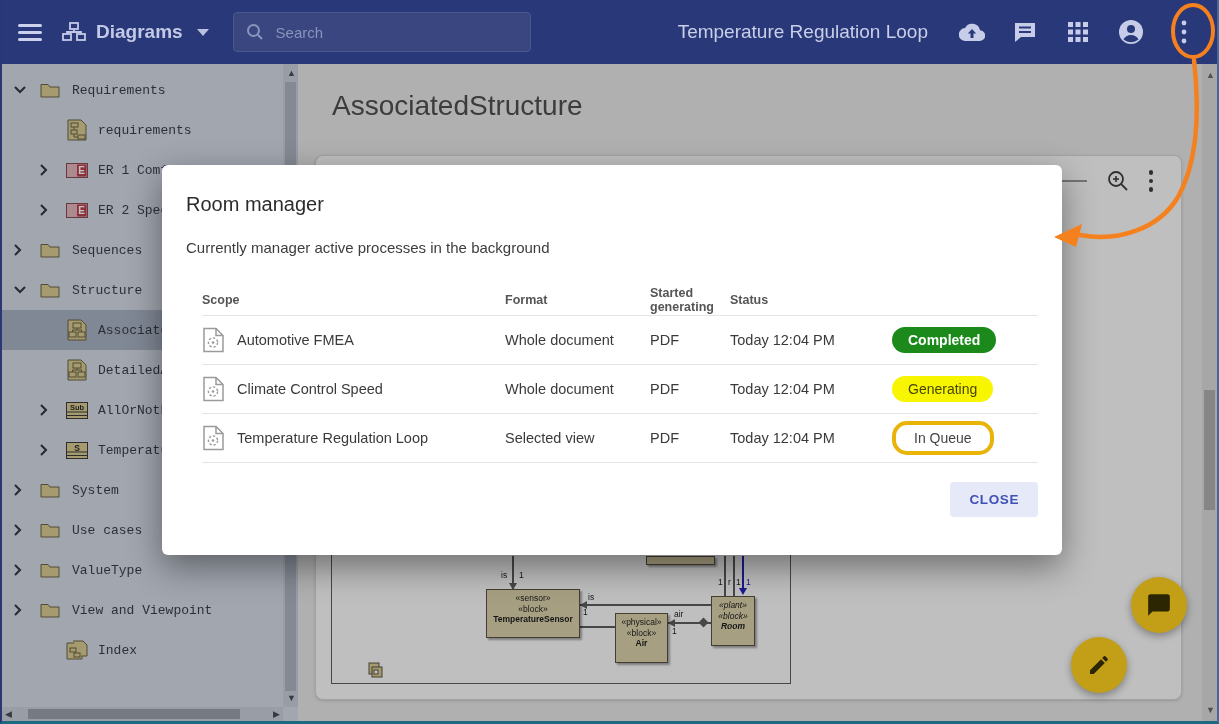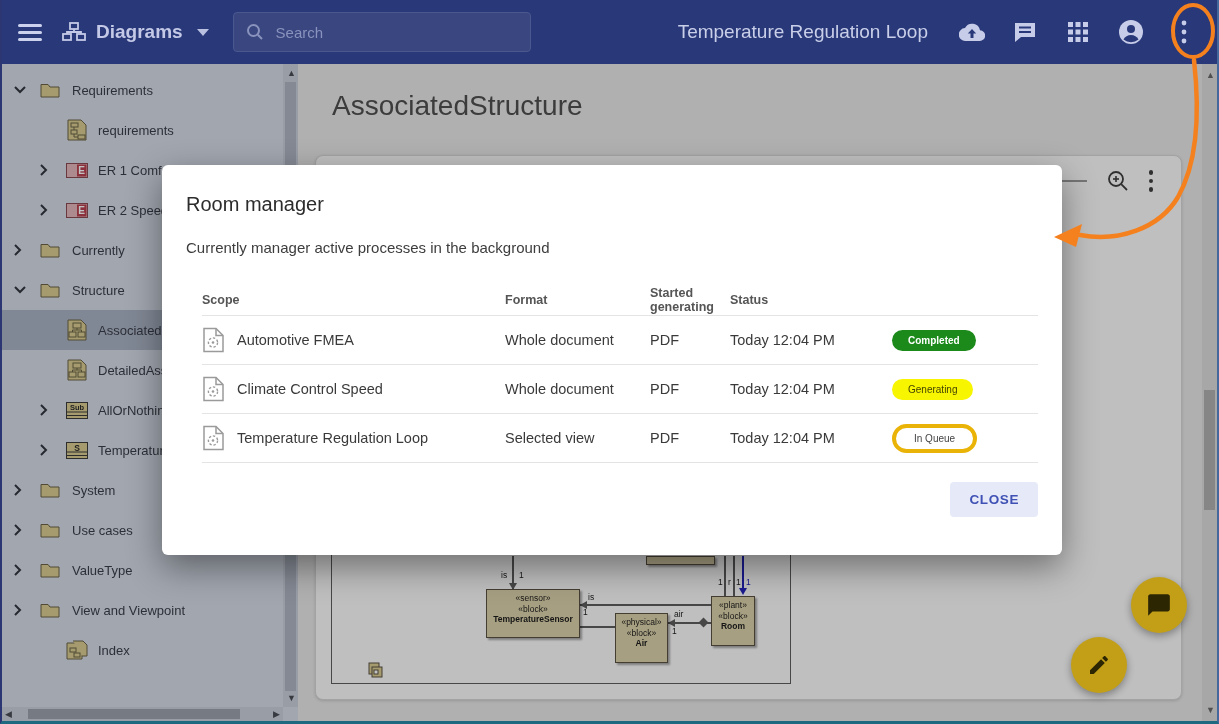--- a/index.html
+++ b/index.html
@@ -28,21 +28,21 @@
 
   
   .sidebar{ position:absolute; left:0; top:64px; bottom:0; width:296px; background:#d4dae6; z-index:1;}
   .tree{ position:absolute; left:0; top:6px; right:15px; }
   .trow{ display:flex; align-items:center; height:40px; font-size:13px; color:#3b3f4a; white-space:nowrap; cursor:pointer;}
   .trow.lvl1{ padding-left:12px; }
   .trow.lvl2{ padding-left:38px; }
   .trow.selected{ background:#aab3c4; }
   .chev{ width:26px; display:flex; align-items:center; }
   .ticon{ width:24px; display:flex; align-items:center; margin-right:8px;}
-  .tlabel{ overflow:hidden; }
+  .tlabel{ overflow:hidden;font-family:Liberation Mono, monospace; }
   
   .v-sb{ position:absolute; right:0; top:0; bottom:14px; width:15px; background:#c9cfdb;}
   .v-sb .thumb{ position:absolute; left:2px; right:2px; top:18px; bottom:16px; background:#aeb5c2;}
   .h-sb{ position:absolute; left:0; right:15px; bottom:0; height:14px; background:#c9cfdb;}
   .h-sb .thumb{ position:absolute; top:2px; bottom:2px; left:26px; width:212px; background:#9ba1ad;}
   .sb-arrow{ position:absolute; font-size:9px; color:#4a4d55; line-height:14px; }
 
   
   .main{ position:absolute; left:296px; top:64px; right:0; bottom:0; background:#e8e8e8;}
   .page-heading{ position:absolute; left:34px; top:26px; font-size:28px; color:#4f4f4f;}
@@ -81,21 +81,21 @@
   .scrim{ position:absolute; left:0; top:64px; right:0; bottom:0; background:rgba(0,0,0,0.24); z-index:20;}
   .modal{ position:absolute; left:160px; top:165px; width:900px; height:390px; background:#ffffff;
           border-radius:6px; box-shadow:0 12px 34px rgba(0,0,0,0.42); z-index:30; padding:28px 24px 20px 24px;}
   .modal-title{ font-size:20px; font-weight:500; color:#2c2c2c;}
   .modal-sub{ font-size:15px; color:#3d3d3d; margin-top:23px;}
   .ttable{ margin-top:28px; padding-left:16px;}
   .thead,.trow-m{ display:grid; grid-template-columns:303px 145px 80px 162px auto; align-items:center;}
   .thead{ height:32px; font-size:12.5px; font-weight:bold; color:#555; border-bottom:1px solid #e4e4e4;}
   .trow-m{ height:49px; border-bottom:1px solid #e4e4e4; font-size:14.5px; color:#3a3a3a;}
   .doc-cell{ display:flex; align-items:center; gap:12px;}
-  .badge{ display:inline-block; padding:5px 16px; border-radius:15px; font-size:10px; }
+  .badge{ display:inline-block; padding:5px 16px; border-radius:15px; font-size:14px; }
   .badge.completed{ background:#1b8a1b; color:#ffffff; font-weight:bold;}
   .badge.generating{ background:#f8f500; color:#454500;}
   .badge.inqueue{ background:#ffffff; border:4px solid #eab308; color:#444444; padding:5px 18px;text-align:right;}
   .modal-actions{ display:flex; justify-content:flex-end; margin-top:19px;}
   .close-btn{ background:#e6e9f7; color:#3f51b5; border:none; border-radius:4px; font-size:13.5px; font-weight:bold;
               letter-spacing:0.6px; padding:10px 19px; cursor:pointer; font-family:"Liberation Sans",sans-serif;}
 
   
   .annotation{ position:absolute; left:0; top:0; width:1219px; height:724px; z-index:40; pointer-events:none;}
 </style>
@@ -247,21 +247,21 @@
         <span class="chev">
             <svg width="8" height="12">
               <path d="M1 1l5 5-5 5" fill="none" stroke="#33363e" stroke-width="2"></path>
             </svg>
           </span>
         <span class="ticon">
             <svg width="20" height="16">
               <path d="M1 2.5h7l2 2.5h9v10H1z" fill="#d9cc92" stroke="#6b6347"></path>
             </svg>
           </span>
-        <span class="tlabel">Currently</span>
+        <span class="tlabel">Sequences</span>
       </div>
 
       <div class="trow lvl1">
         <span class="chev">
             <svg width="12" height="8">
               <path d="M1 1l5 5 5-5" fill="none" stroke="#33363e" stroke-width="2"></path>
             </svg>
           </span>
         <span class="ticon">
             <svg width="20" height="16">
@@ -475,21 +475,21 @@
       <div class="dblock" style="left:170px; top:433px; width:94px; height:49px;">
         <span>«sensor»</span><br>
         <span>«block»</span><br>
         <b>TemperatureSensor</b>
       </div>
       <div class="dblock" style="left:299px; top:457px; width:53px; height:50px;">
         <span>«physical»</span><br>
         <span>«block»</span><br>
         <b>Air</b>
       </div>
-      <div class="dblock" style="left:395px; top:440px; width:44px; height:50px;">
+      <div class="dblock" style="left:395px; top:440px; width:44px; height:50px;font-style:italic;">
         <span>«plant»</span><br>
         <span>«block»</span><br>
         <b>Room</b>
       </div>
 
       <svg width="15" height="16" viewBox="0 0 15 16" style="position:absolute; left:52px; top:506px;">
         <g stroke="#5a5142" fill="#d9cc92">
             <rect x="1" y="1" width="10" height="11"></rect>
             <rect x="4" y="5" width="10" height="10"></rect>
             <rect x="6" y="8" width="4" height="4" fill="#fff"></rect>

